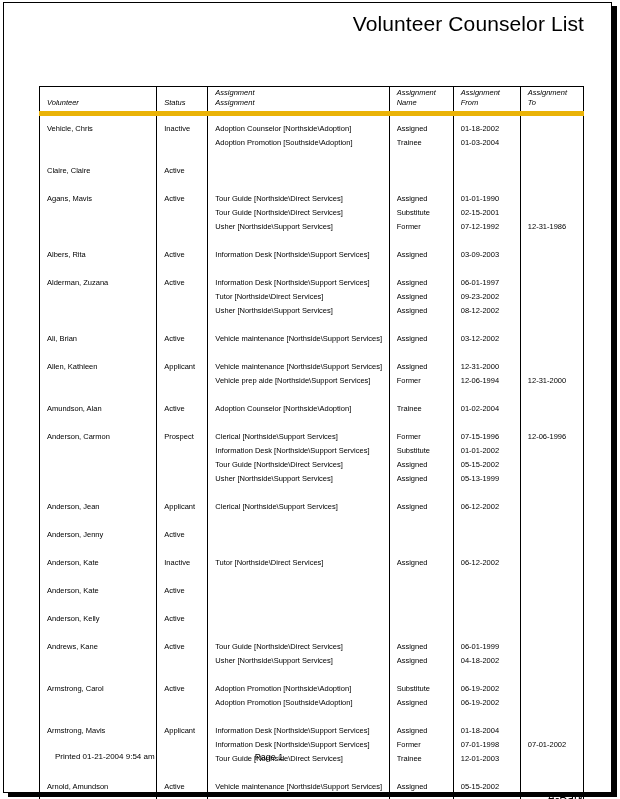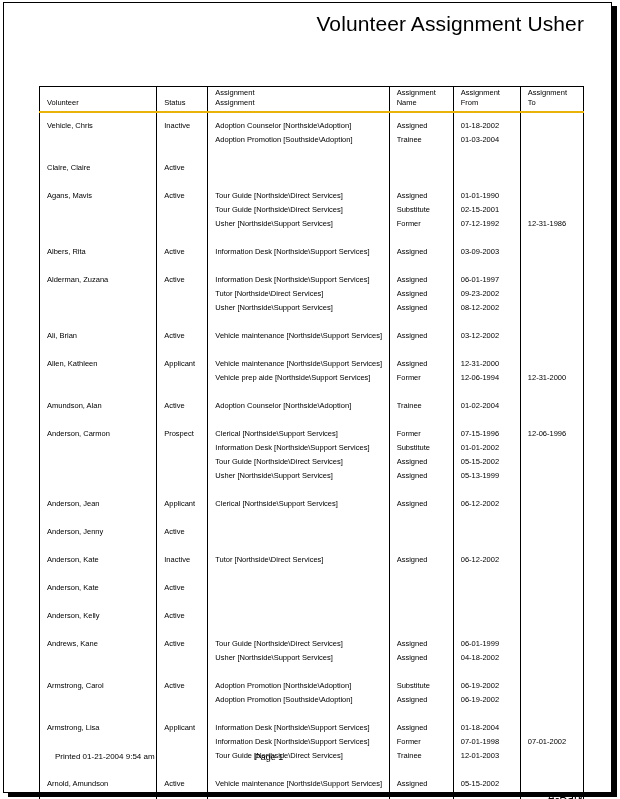--- a/index.html
+++ b/index.html
@@ -84,22 +84,23 @@
 
   
   #header-spacer td {
     height: 48px;
     border-bottom: 1px solid #000000;
     border-left: none;
     border-right: none;
   }
   #col-header-row td {
     height: 24px;
-    border-bottom: 2px solid #eab308;
+    border-bottom: 5px solid #eab308;
     vertical-align: bottom;
+    font-style: italic;
   }
   .hdr-inner {
     padding: 0 0 3px 7px;
     line-height: 10px;
   }
   .hdr-inner .l1 { display: block; }
   .hdr-inner .l2 { display: block; }
 
   
   .vrow td { padding: 0; }
@@ -128,21 +129,21 @@
   #footer .f-right  { position: absolute; right: 0;  top: -2px; font-size: 12px; margin-top: 43px; }
 </style>
 </head>
 <body>
 
 <div id="page-shadow"></div>
 
 <div id="page">
 
   <div id="title-block">
-    <div id="report-title">Volunteer Assignment Usher</div>
+    <div id="report-title">Volunteer Counselor List</div>
   </div>
 
   <table id="report-table">
     <colgroup>
       <col class="col-vol">
         <col class="col-stat">
         <col class="col-asgn">
       <col class="col-role">
         <col class="col-from">
         <col class="col-to">
@@ -956,21 +957,21 @@
               <span class="line">&nbsp;</span>
               <span class="line">&nbsp;</span>
               <div class="blockpad-bot"></div>
             </div>
           </td>
         </tr>
         <tr class="vrow">
           <td>
             <div class="cell-pad">
               <div class="blockpad-top"></div>
-              <span class="line">Armstrong, Lisa</span>
+              <span class="line">Armstrong, Mavis</span>
               <span class="line">&nbsp;</span>
               <span class="line">&nbsp;</span>
               <div class="blockpad-bot"></div>
             </div>
           </td>
           <td>
             <div class="cell-pad">
               <div class="blockpad-top"></div>
               <span class="line">Applicant</span>
               <span class="line">&nbsp;</span>

